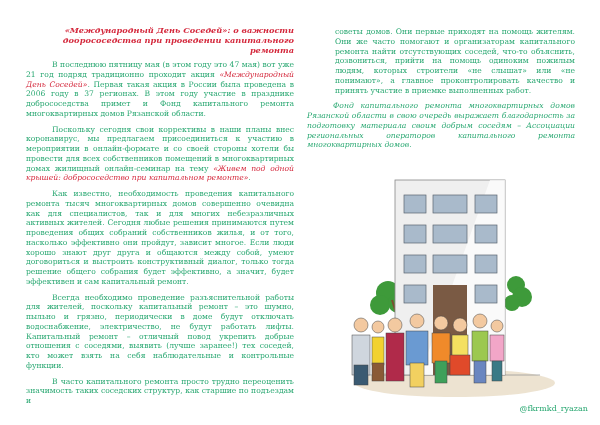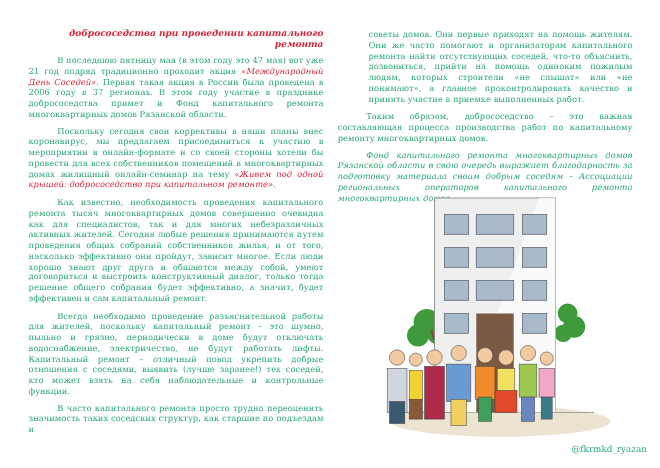--- a/index.html
+++ b/index.html
@@ -16,32 +16,32 @@
   .right p.noind { text-indent:0;margin-left:28px; }
   .right p.thanks { font-style:italic; }
   .illus { position:absolute; left:340px; top:175px; width:260px; height:250px;text-decoration:underline; }
   .handle { position:absolute; right:12px; bottom:12px; color:#2aa872; font-size:8px; font-family:"DejaVu Serif", serif; }
 </style>
 </head>
 <body>
 
 <div class="col left">
   <div class="title">
+    <span>«Международный День Соседей»: о важности</span>
     <span>добрососедства при проведении капитального ремонта</span>
   </div>
   <p><span>В последнюю пятницу мая (в этом году это 47 мая) вот уже 21 год подряд традиционно проходит акция </span><span class="red">«Международный День Соседей»</span><span>. Первая такая акция в России была проведена в 2006 году в 37 регионах. В этом году участие в празднике добрососедства примет и Фонд капитального ремонта многоквартирных домов Рязанской области.</span></p>
   <p><span>Поскольку сегодня свои коррективы в наши планы внес коронавирус, мы предлагаем присоединиться к участию в мероприятии в онлайн-формате и со своей стороны хотели бы провести для всех собственников помещений в многоквартирных домах жилищный онлайн-семинар на тему </span><span class="red">«Живем под одной крышей: добрососедство при капитальном ремонте»</span><span>.</span></p>
   <p>Как известно, необходимость проведения капитального ремонта тысяч многоквартирных домов совершенно очевидна как для специалистов, так и для многих небезразличных активных жителей. Сегодня любые решения принимаются путем проведения общих собраний собственников жилья, и от того, насколько эффективно они пройдут, зависит многое. Если люди хорошо знают друг друга и общаются между собой, умеют договориться и выстроить конструктивный диалог, только тогда решение общего собрания будет эффективно, а значит, будет эффективен и сам капитальный ремонт.</p>
   <p><span>Всегда необходимо проведение разъяснительной работы для жителей, поскольку капитальный ремонт – это шумно, пыльно и грязно, периодически в доме будут отключать водоснабжение, электричество, не будут работать лифты. </span><span class="it">Капитальный ремонт – отличный повод укрепить добрые отношения с соседями</span><span>, выявить (лучше заранее!) тех соседей, кто может взять на себя наблюдательные и контрольные функции.</span></p>
   <p>В часто капитального ремонта просто трудно переоценить значимость таких соседских структур, как старшие по подъездам и</p>
 </div>
 
 <div class="col right">
   <p class="noind">советы домов. Они первые приходят на помощь жителям. Они же часто помогают и организаторам капитального ремонта найти отсутствующих соседей, что-то объяснить, дозвониться, прийти на помощь одиноким пожилым людям, которых строители «не слышат» или «не понимают», а главное проконтролировать качество и принять участие в приемке выполненных работ.</p>
-  <p>Таким образом, добрососедство – это важная составляющая процесса производства работ по капитальному ремонту многоквартирных домов.</p>
   <p class="thanks">Фонд капитального ремонта многоквартирных домов Рязанской области в свою очередь выражает благодарность за подготовку материала своим добрым соседям – Ассоциации региональных операторов капитального ремонта многоквартирных домов.</p>
 </div>
 
 <div class="illus">
   <svg width="260" height="250" viewBox="0 0 260 250">
 
     <ellipse cx="115" cy="208" rx="100" ry="14" fill="#e9dcc6" opacity="0.8"></ellipse>
     <line x1="25" y1="200" x2="200" y2="200" stroke="#9a9a9a" stroke-width="0.8"></line>
 
     <g fill="#3e9a3a">

